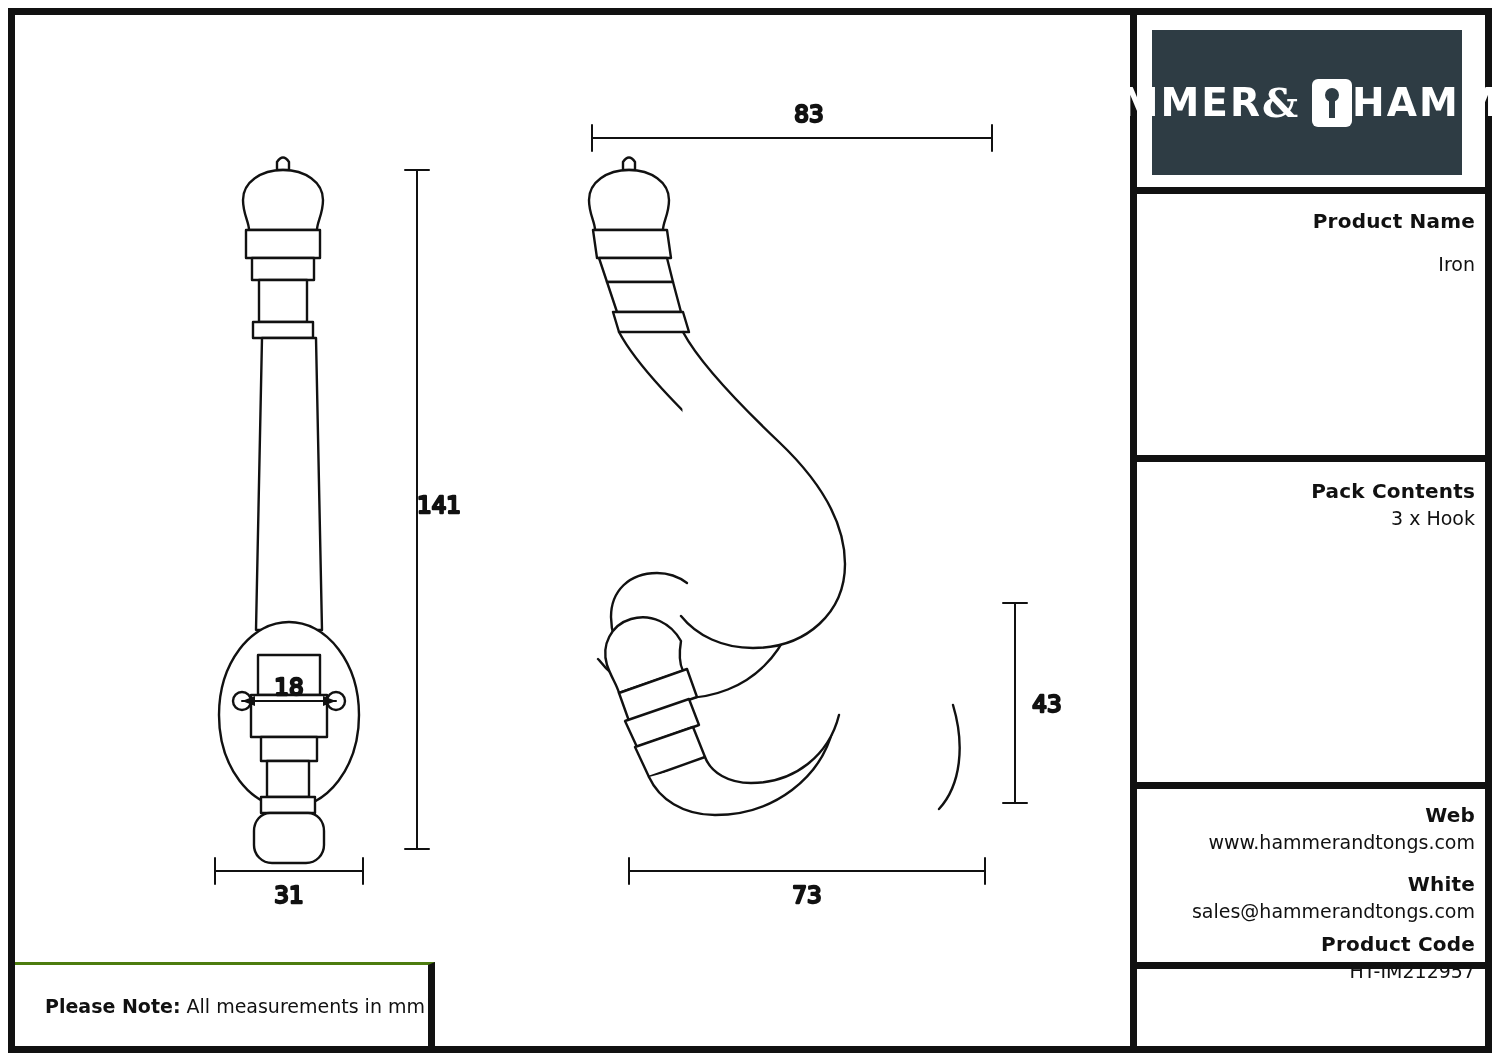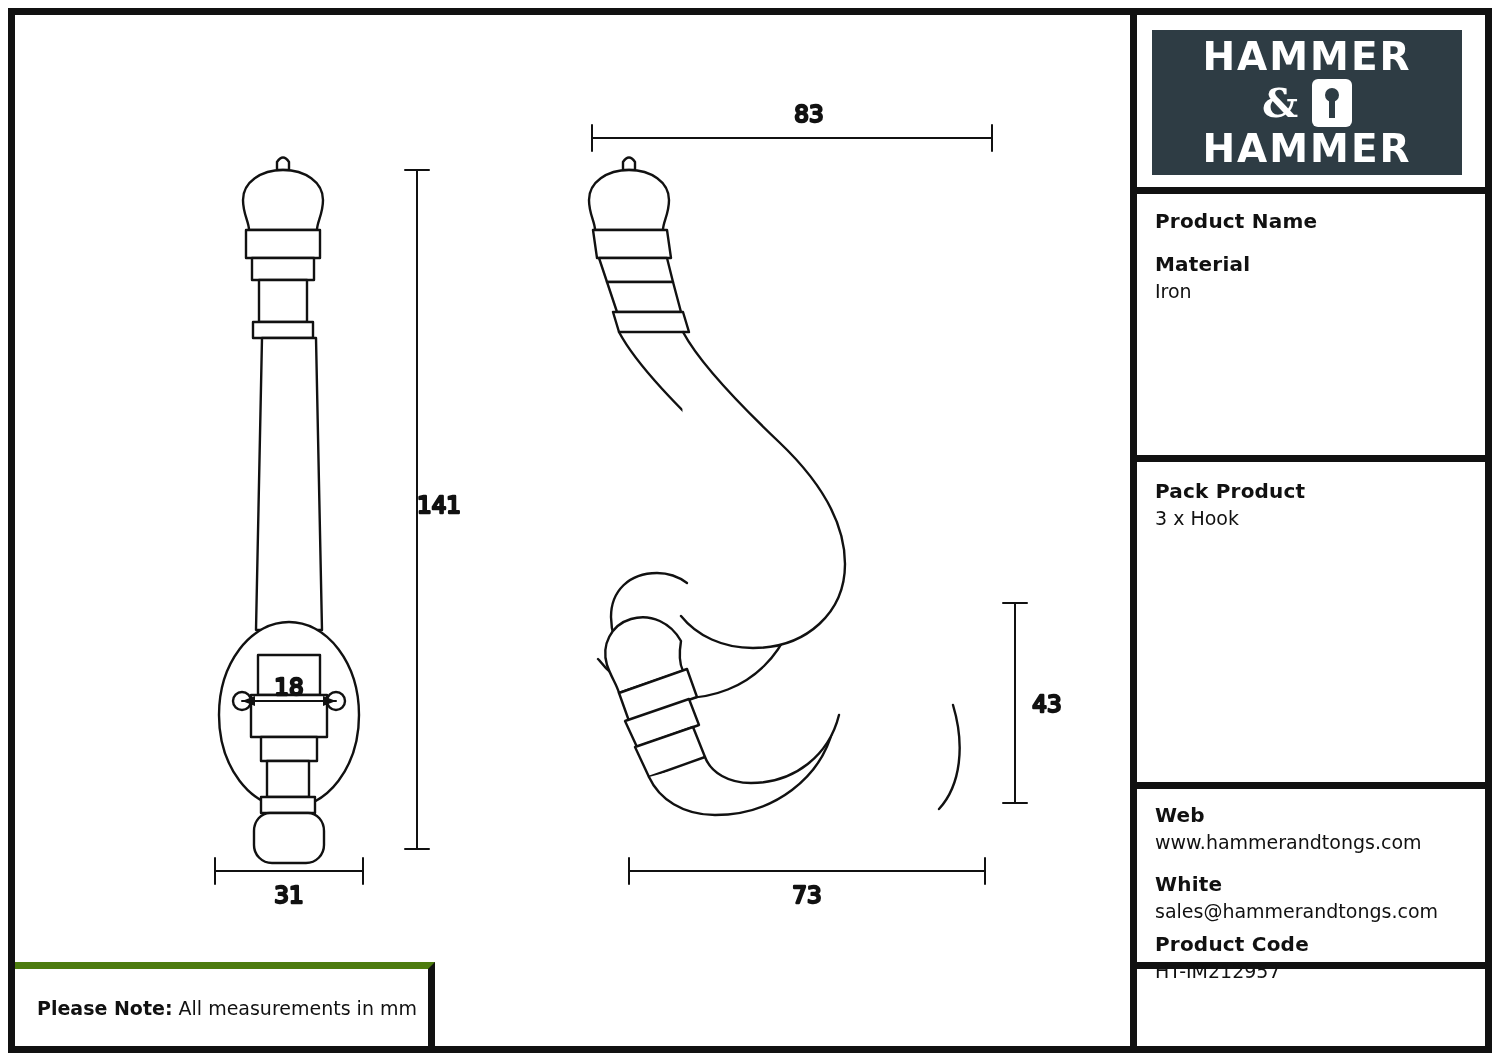--- a/index.html
+++ b/index.html
@@ -45,21 +45,21 @@
   }
   
   .logo-box {
     position: absolute;
     left: 1152px;
     top: 30px;
     width: 310px;
     height: 145px;
     background: #2e3c44;
     display: flex;
-    flex-direction: column;
+    flex-direction: row;
     align-items: center;
     justify-content: center;
   }
   .logo-line {
     color: #ffffff;
     font-family: "DejaVu Sans", sans-serif;
     font-weight: bold;
     letter-spacing: 2px;
     font-size: 39px;
     line-height: 44px;
@@ -102,20 +102,21 @@
     width: 6px;
     height: 20px;
     background: #2e3c44;
   }
   
   .info-panel {
     position: absolute;
     left: 1155px;
     width: 320px;
     color: #111111;
+    text-align: right;
   }
   .info-label {
     font-family: "DejaVu Sans", sans-serif;
     font-weight: bold;
     font-size: 20px;
     line-height: 27px;
     letter-spacing: 0.2px;
   }
   .info-value {
     font-family: "DejaVu Sans", sans-serif;
@@ -126,26 +127,26 @@
   .info-gap {
     height: 16px;
   }
   
   .note-box {
     position: absolute;
     left: 15px;
     top: 962px;
     width: 420px;
     height: 84px;
-    border-top: 7px solid #4d7c0f;
+    border-top: 3px solid #4d7c0f;
     border-right: 7px solid #111111;
     box-sizing: border-box;
     display: flex;
     align-items: center;
-    padding-left: 22px;
+    padding-left: 30px;
   }
   .note-text {
     font-family: "DejaVu Sans", sans-serif;
     font-size: 19px;
     color: #111111;
   }
   .note-text b {
     font-weight: bold;
   }
   
@@ -180,26 +181,25 @@
     <div class="logo-mid">
       <span class="amp">&amp;</span>
       <span class="lock-emblem"></span>
     </div>
     <div class="logo-line">HAMMER</div>
   </div>
 
   <div class="info-panel" style="top:208px;">
     <div class="info-label">Product Name</div>
     <div class="info-gap"></div>
-    <div class="info-label">Material</div>
     <div class="info-value">Iron</div>
   </div>
 
   <div class="info-panel" style="top:478px;">
-    <div class="info-label">Pack Product</div>
+    <div class="info-label">Pack Contents</div>
     <div class="info-value">3 x Hook</div>
   </div>
 
   <div class="info-panel" style="top:802px;">
     <div class="info-label">Web</div>
     <div class="info-value">www.hammerandtongs.com</div>
     <div class="info-gap"></div>
     <div class="info-label">White</div>
     <div class="info-value">sales@hammerandtongs.com</div>
   </div>

